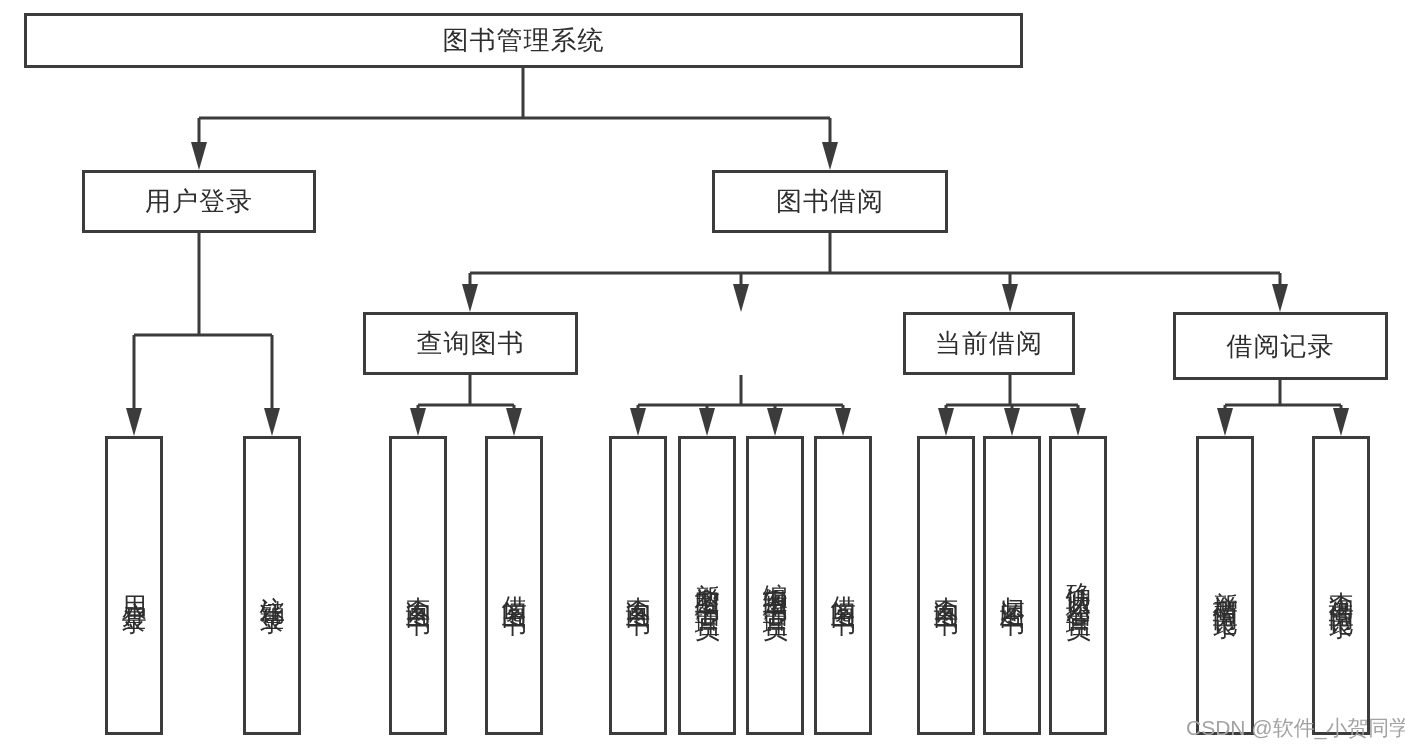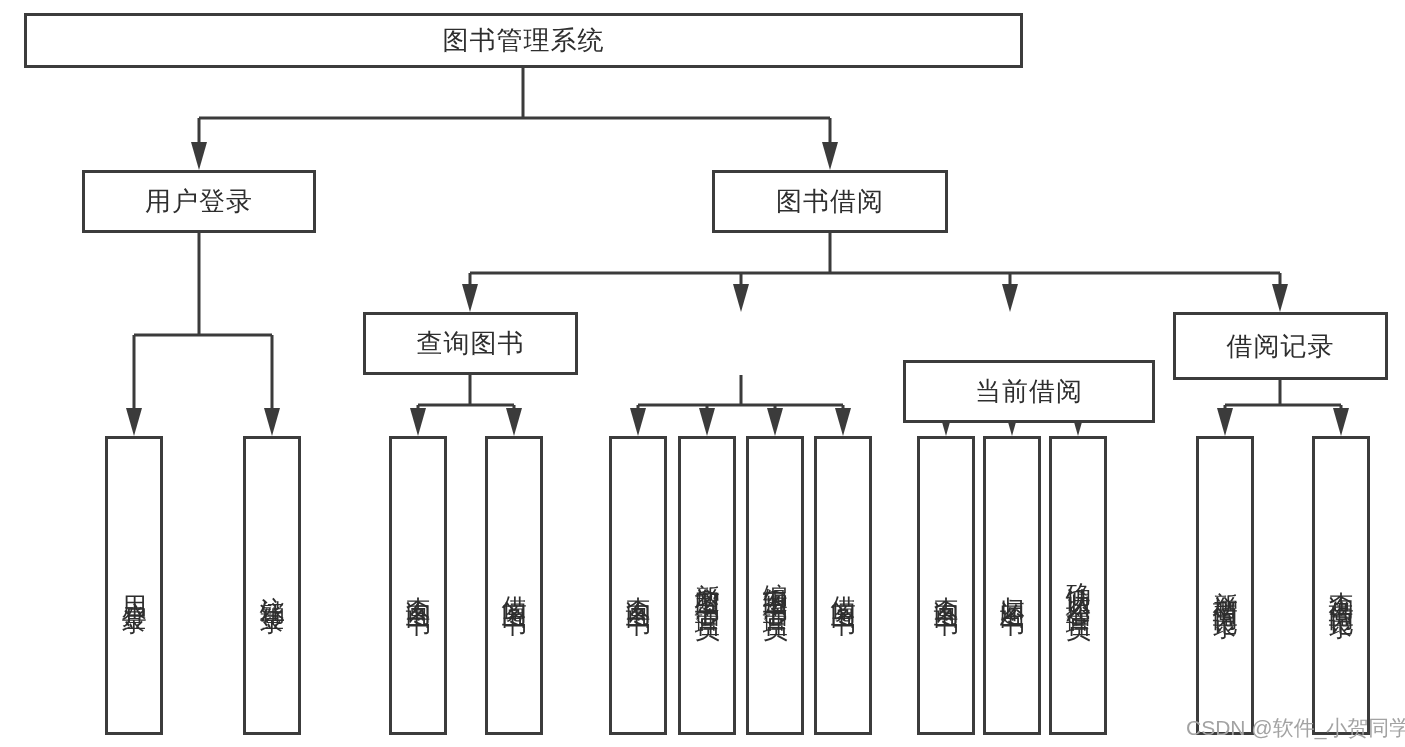--- a/index.html
+++ b/index.html
@@ -102,21 +102,21 @@
   <div class="node h" style="left:82px; top:170px; width:234px; height:63px;">
     <span>用户登录</span>
   </div>
   <div class="node h" style="left:712px; top:170px; width:236px; height:63px;">
     <span>图书借阅</span>
   </div>
 
   <div class="node h" style="left:363px; top:312px; width:215px; height:63px;">
     <span>查询图书</span>
   </div>
-  <div class="node h" style="left:903px; top:312px; width:252px; height:63px;margin-top:48px;">
+  <div class="node h" style="left:903px; top:312px; width:172px; height:63px;">
     <span>当前借阅</span>
   </div>
   <div class="node h" style="left:1173px; top:312px; width:215px; height:68px;">
     <span>借阅记录</span>
   </div>
 
   <div class="node v" style="left:105px; top:436px; width:58px; height:299px;">
     <span>用户登录</span>
   </div>
   <div class="node v" style="left:243px; top:436px; width:58px; height:299px;">

